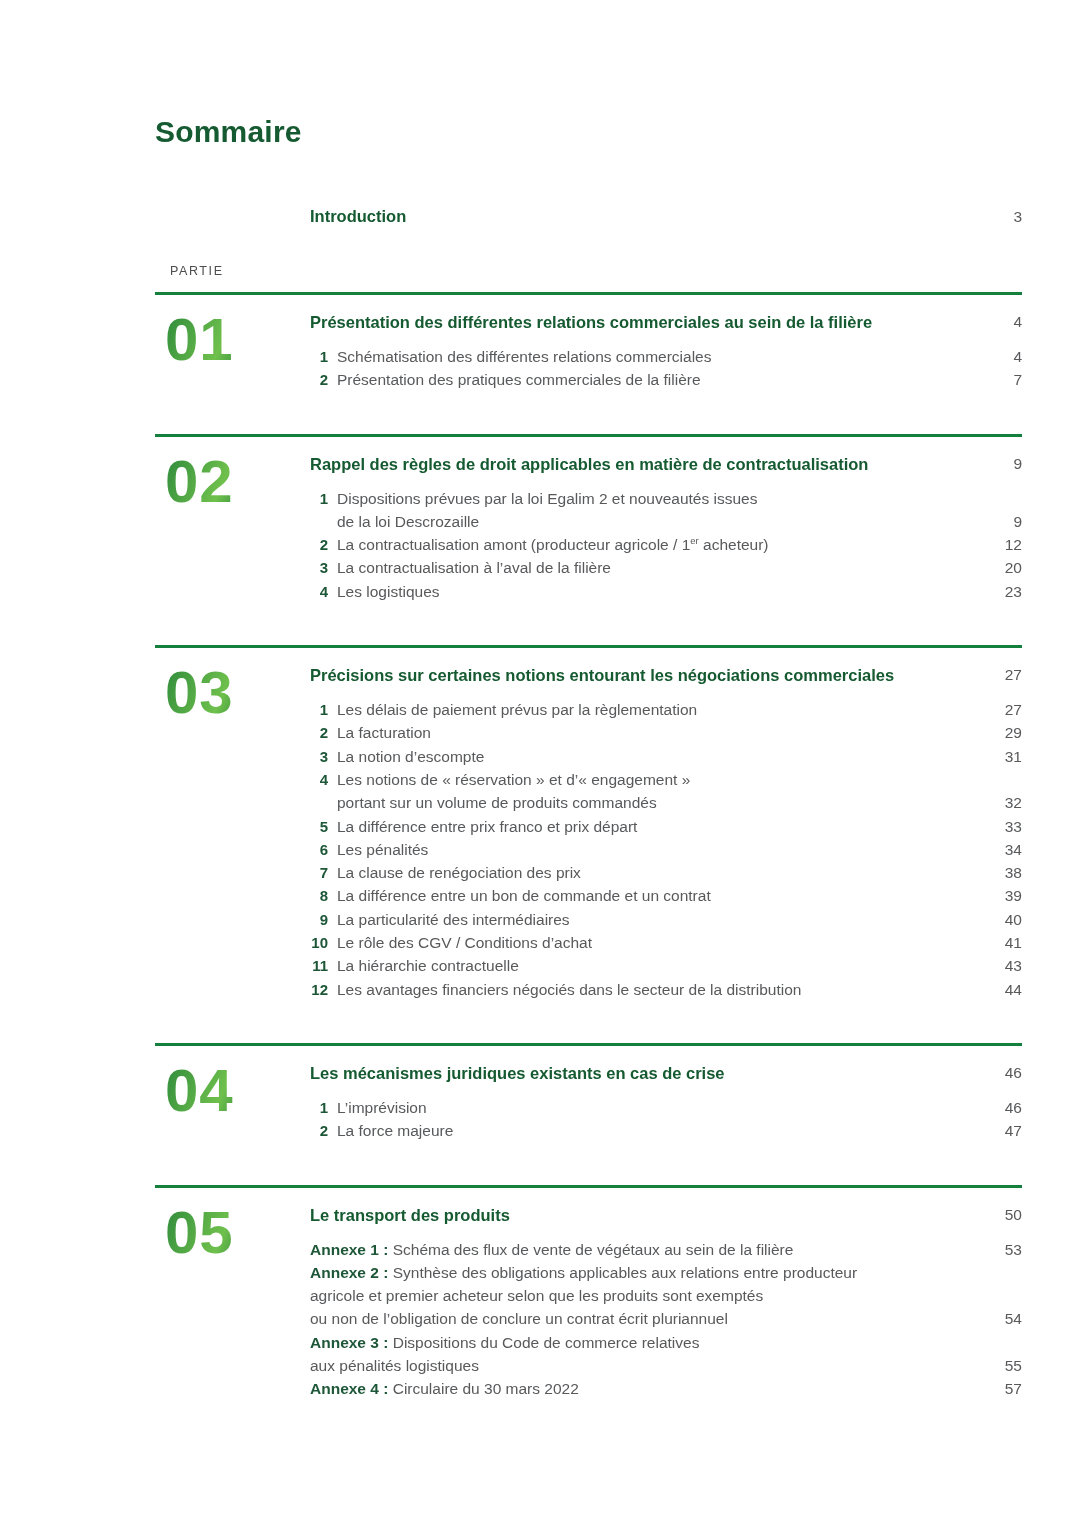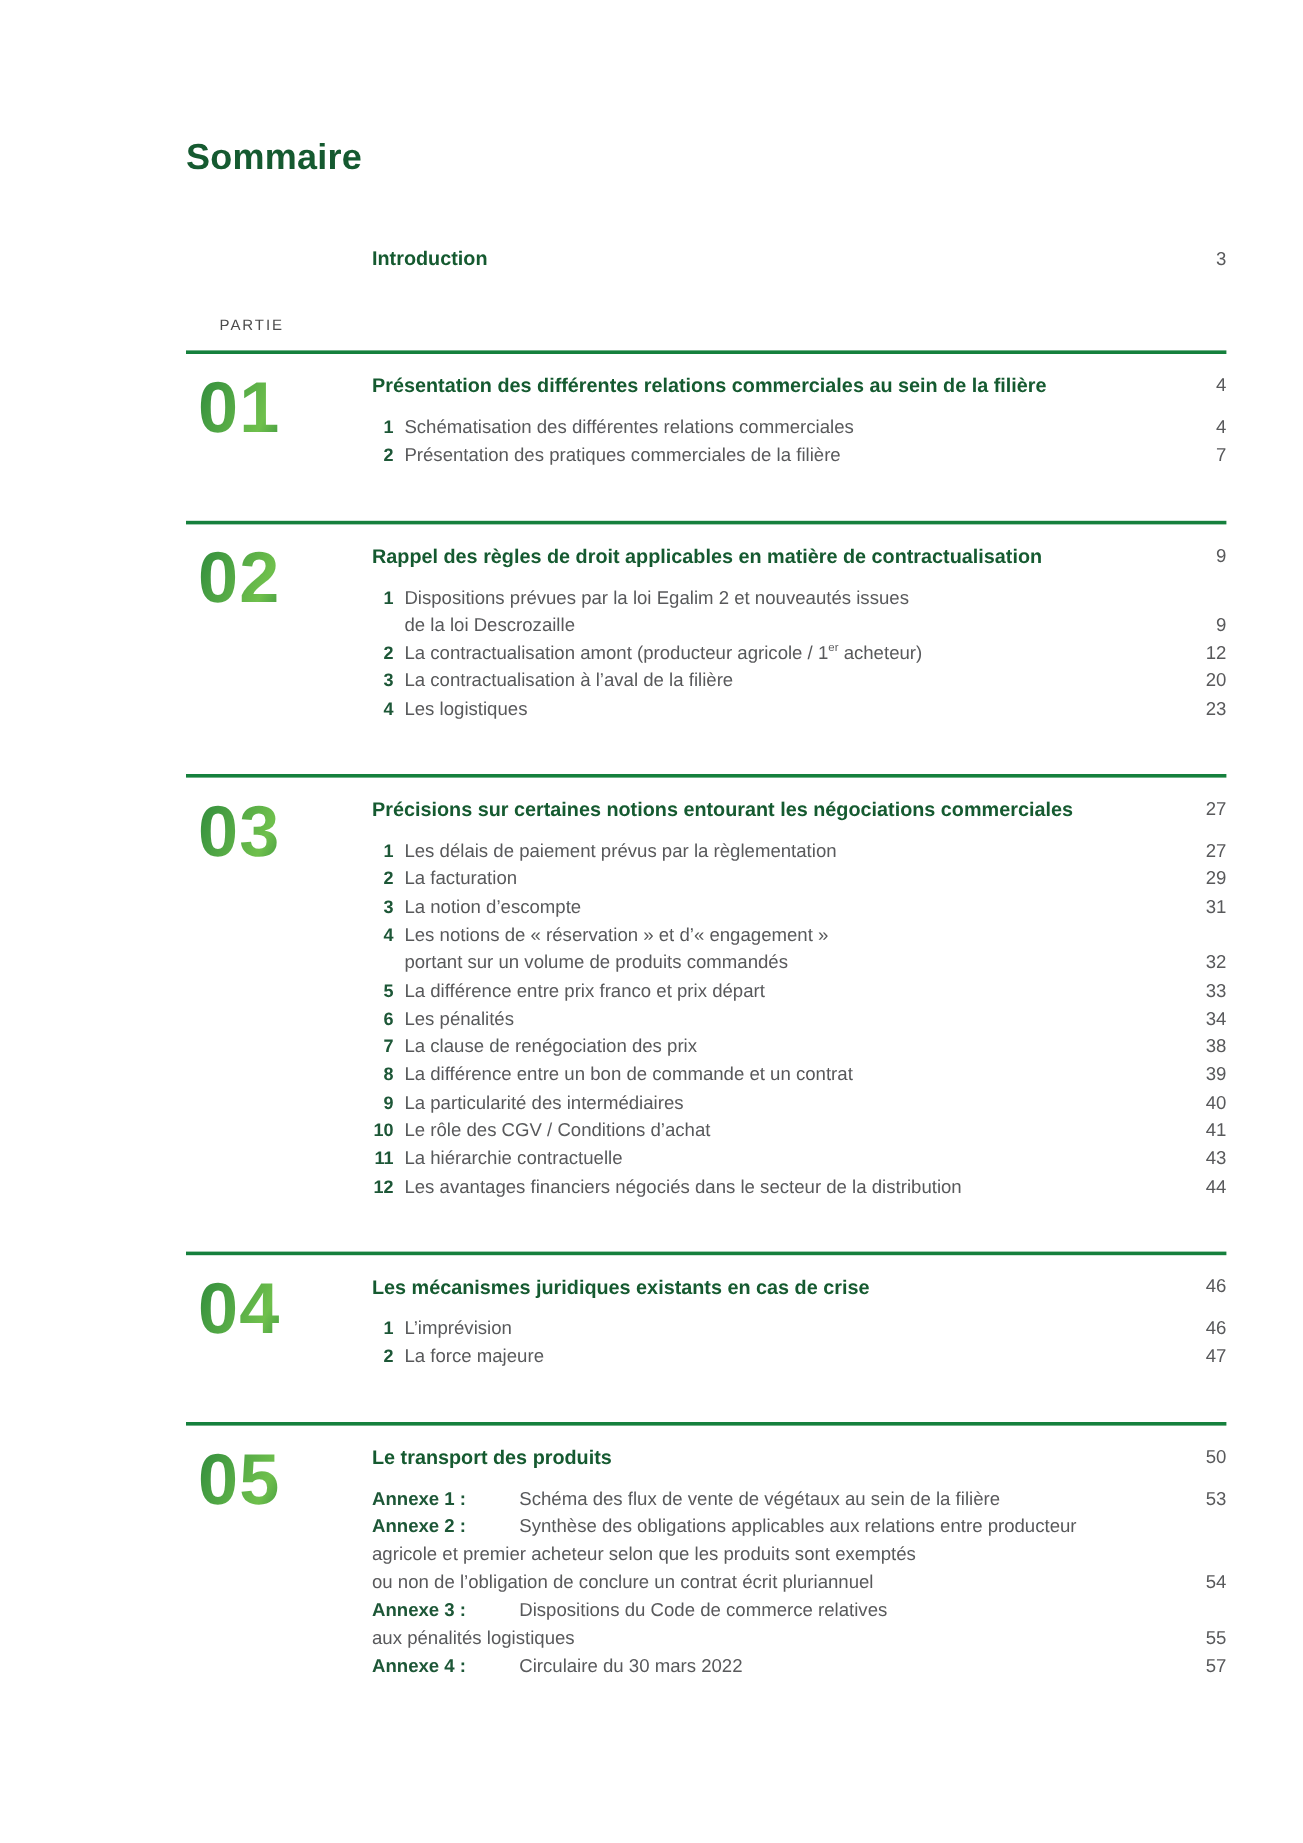--- a/index.html
+++ b/index.html
@@ -21,21 +21,21 @@
     font-size:30px; font-weight:800; color:#155a30;
     letter-spacing:.2px;
   }
   .intro-row {
     display:flex; align-items:baseline;
     margin:58px 0 0 155px;
     font-size:16.5px; font-weight:700; color:#155a30;
   }
   .intro-row .pagenum { margin-left:auto; font-weight:400; color:#58595b; font-size:15.5px; }
   .partie-label {
-    margin:38px 0 14px 28px;
+    margin:38px 0 14px 15px;
     font-size:12.5px; color:#4c4c4c; letter-spacing:1.6px;
   }
   .section {
     display:flex;
     border-top:3px solid #15803d;
     padding:16px 0 42px 0;
   }
   .section:last-child { padding-bottom:0; }
   .secnum-col { width:155px; flex-shrink:0; }
   .bignum {
@@ -59,21 +59,21 @@
   .inum {
     width:27px; flex-shrink:0; text-align:right; padding-right:9px;
     font-weight:700; color:#1d5737; font-size:15px;
   }
   .itext { white-space:pre-wrap; }
   .itext sup { font-size:9.5px; vertical-align:super; line-height:0; }
   .pagenum-r { margin-left:auto; padding-left:12px; color:#58595b; flex-shrink:0; }
   .annexes { margin-top:11px; }
   .arow {
     display:flex; align-items:baseline;
-    font-size:15.5px; line-height:23.3px; color:#58595b;gap:40px;
+    font-size:15.5px; line-height:23.3px; color:#58595b;
   }
   .abold { font-weight:700; color:#1d5737; white-space:pre-wrap; }
   .atext { white-space:pre-wrap; }
 </style>
 </head>
 <body>
 
 <div class="page">
 
   <h1 class="doc-title">Sommaire</h1>

